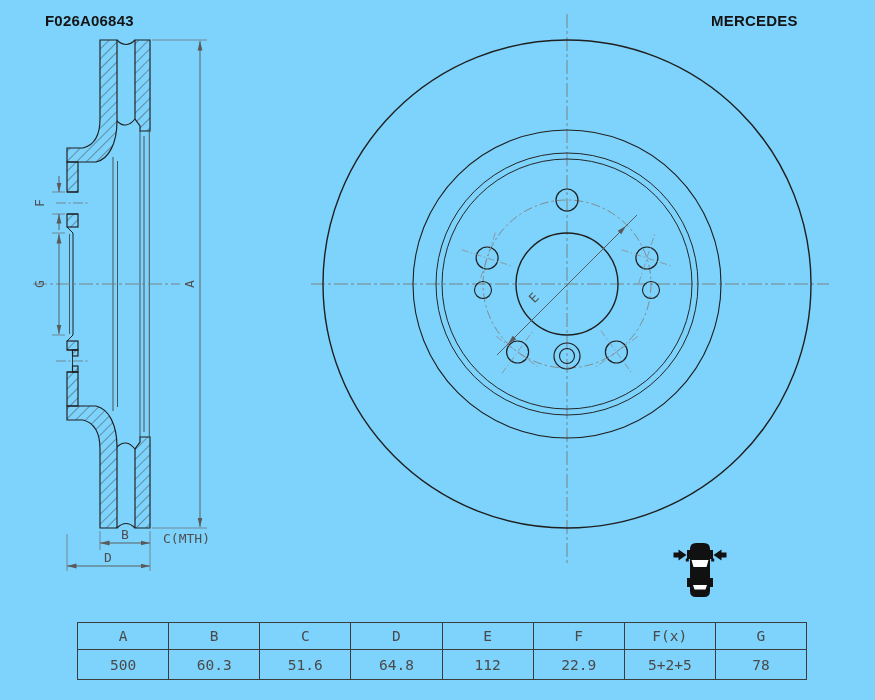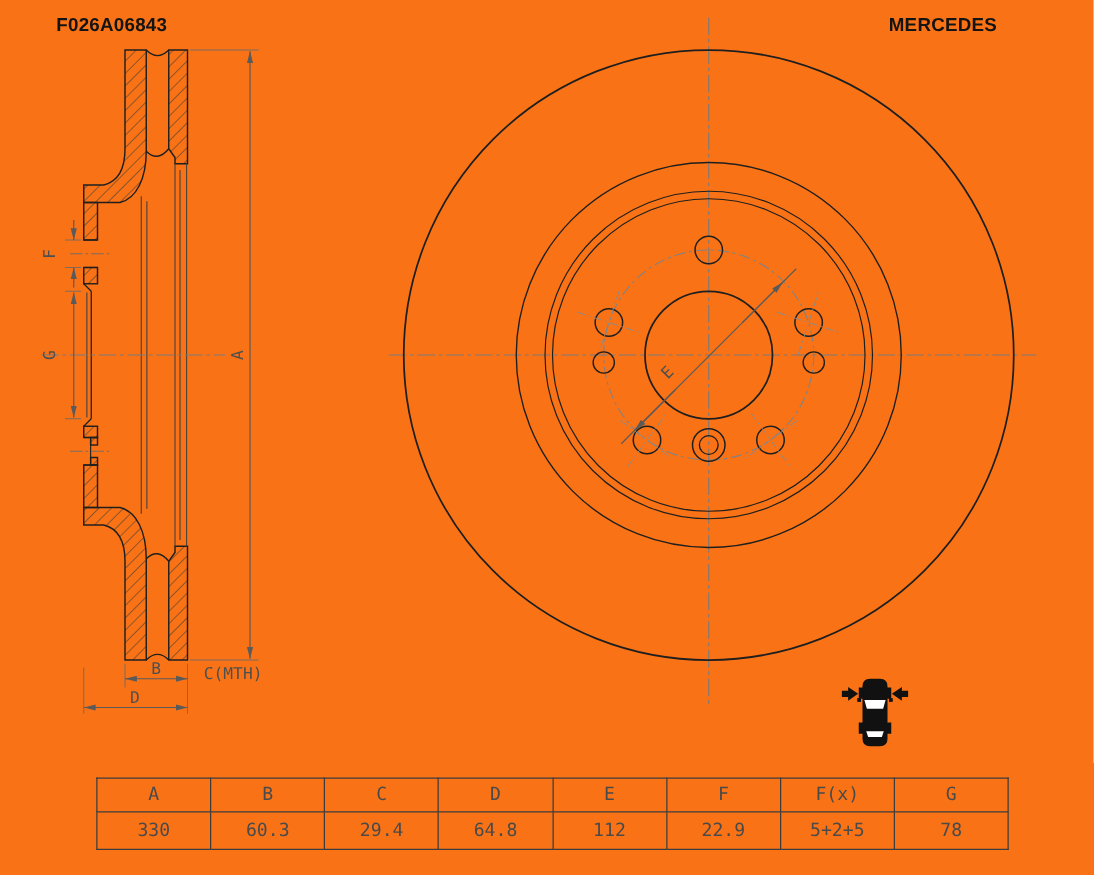--- a/index.html
+++ b/index.html
@@ -1,16 +1,16 @@
 <!DOCTYPE html>
 <html><head>
 <meta charset="utf-8">
 <style>
   html,body{margin:0;padding:0;background:#ffffff;}
-  .page{position:relative;width:875px;height:700px;background:#f97316;overflow:hidden;
+  .page{position:relative;width:875px;height:700px;background:#7dd3fc;overflow:hidden;
         font-family:"Liberation Sans",sans-serif;}
   .title{position:absolute;top:12px;font-weight:bold;font-size:15px;color:#141414;
          letter-spacing:.2px;}
   .title.left{left:45px;}
   .title.right{left:711px;}
   svg text.dimlabel{font-family:"DejaVu Sans Mono",monospace;font-size:13px;fill:#4f4f4f;}
   .outline{stroke:#1f1f1f;fill:none;}
   .hatched{fill:url(#hatch);stroke:#1f1f1f;stroke-width:1.15;}
   .thin{stroke:#3f3f3f;stroke-width:.85;fill:none;}
   .dim{stroke:#5a5a5a;stroke-width:.95;fill:none;}
@@ -188,23 +188,23 @@
       <th>A</th>
       <th>B</th>
       <th>C</th>
       <th>D</th>
       <th>E</th>
       <th>F</th>
       <th>F(x)</th>
       <th>G</th>
     </tr>
     <tr>
-      <td>330</td>
+      <td>500</td>
       <td>60.3</td>
-      <td>29.4</td>
+      <td>51.6</td>
       <td>64.8</td>
       <td>112</td>
       <td>22.9</td>
       <td>5+2+5</td>
       <td>78</td>
     </tr>
   </tbody>
     </table>
 
 </div>

